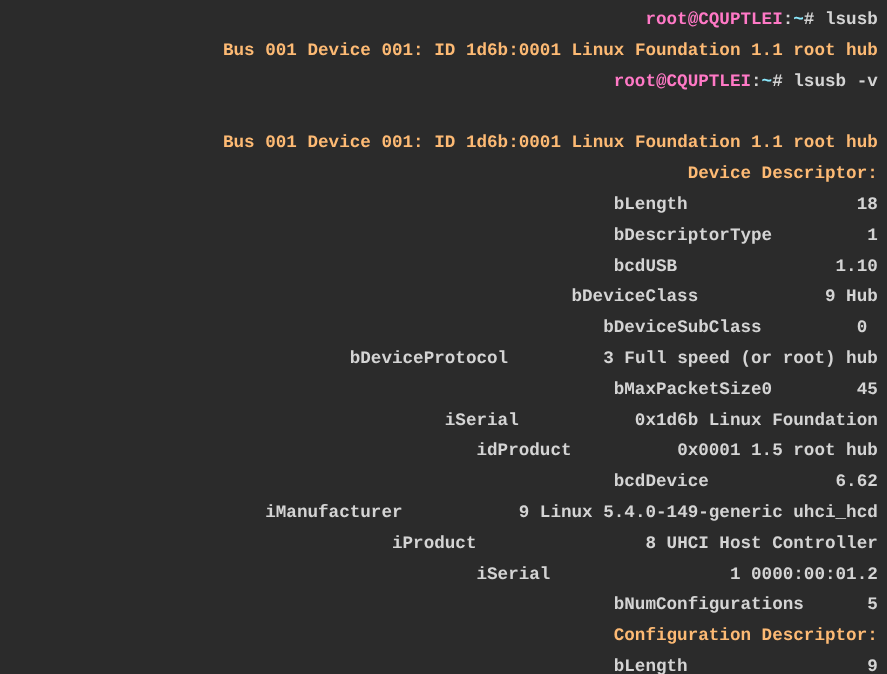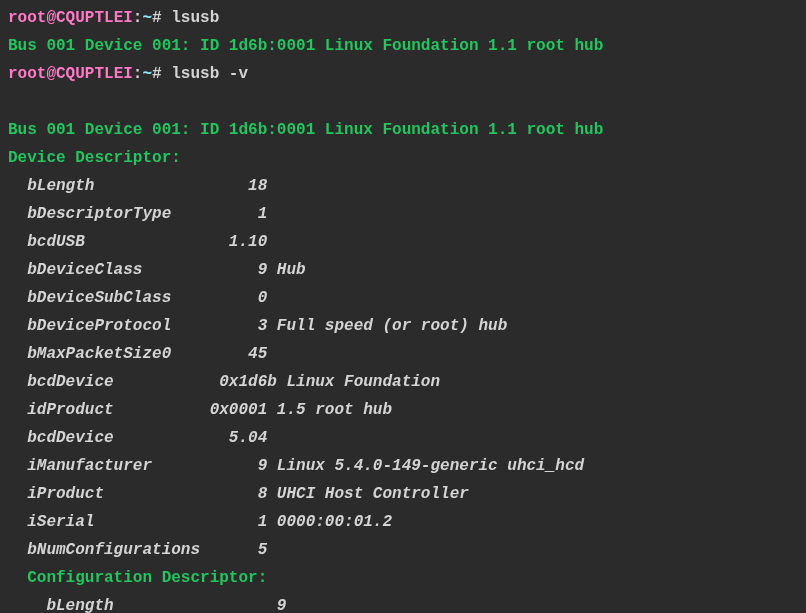--- a/index.html
+++ b/index.html
@@ -1,18 +1,19 @@
 <!DOCTYPE html>
 <html><head>
   <meta charset="utf-8">
   <style>
     * {
       margin: 0;
       padding: 0;
       box-sizing: border-box;
+      text-align: right;
     }
     body {
       background-color: #2b2b2b;
       color: #d4d4d4;
       font-family: 'Consolas', 'Monaco', 'Courier New', monospace;
       font-size: 16px;
       line-height: 1.75;
       padding: 4px 8px;
       width: 806px;
       height: 613px;
@@ -34,29 +35,28 @@
     .prompt-path {
       color: #8be9fd;
     }
     .prompt-hash {
       color: #d4d4d4;
     }
     .command {
       color: #d4d4d4;
     }
     .output {
-      color: #22c55e;
+      color: #fdba74;
       white-space: pre;
     }
     .line {
       white-space: pre;
     }
     .descriptor-line {
       white-space: pre;
-      font-style: italic;
     }
   </style>
 </head>
 <body>
 
 <div class="line"><span class="prompt-user">root</span><span class="prompt-at">@</span><span class="prompt-host">CQUPTLEI</span><span class="prompt-colon">:</span><span class="prompt-path">~</span><span class="prompt-hash"># </span><span class="command">lsusb</span></div>
 
 <div class="output">Bus 001 Device 001: ID 1d6b:0001 Linux Foundation 1.1 root hub</div>
 
 <div class="line"><span class="prompt-user">root</span><span class="prompt-at">@</span><span class="prompt-host">CQUPTLEI</span><span class="prompt-colon">:</span><span class="prompt-path">~</span><span class="prompt-hash"># </span><span class="command">lsusb -v</span></div>
@@ -67,23 +67,23 @@
 
 <div class="output">Device Descriptor:</div>
 
 <div class="descriptor-line">  bLength                18</div>
 <div class="descriptor-line">  bDescriptorType         1</div>
 <div class="descriptor-line">  bcdUSB               1.10</div>
 <div class="descriptor-line">  bDeviceClass            9 Hub</div>
 <div class="descriptor-line">  bDeviceSubClass         0 </div>
 <div class="descriptor-line">  bDeviceProtocol         3 Full speed (or root) hub</div>
 <div class="descriptor-line">  bMaxPacketSize0        45</div>
-<div class="descriptor-line">  bcdDevice           0x1d6b Linux Foundation</div>
+<div class="descriptor-line">  iSerial           0x1d6b Linux Foundation</div>
 <div class="descriptor-line">  idProduct          0x0001 1.5 root hub</div>
-<div class="descriptor-line">  bcdDevice            5.04</div>
+<div class="descriptor-line">  bcdDevice            6.62</div>
 <div class="descriptor-line">  iManufacturer           9 Linux 5.4.0-149-generic uhci_hcd</div>
 <div class="descriptor-line">  iProduct                8 UHCI Host Controller</div>
 <div class="descriptor-line">  iSerial                 1 0000:00:01.2</div>
 <div class="descriptor-line">  bNumConfigurations      5</div>
 
 <div class="output">  Configuration Descriptor:</div>
 
 <div class="descriptor-line">    bLength                 9</div>
 
 </body></html>

